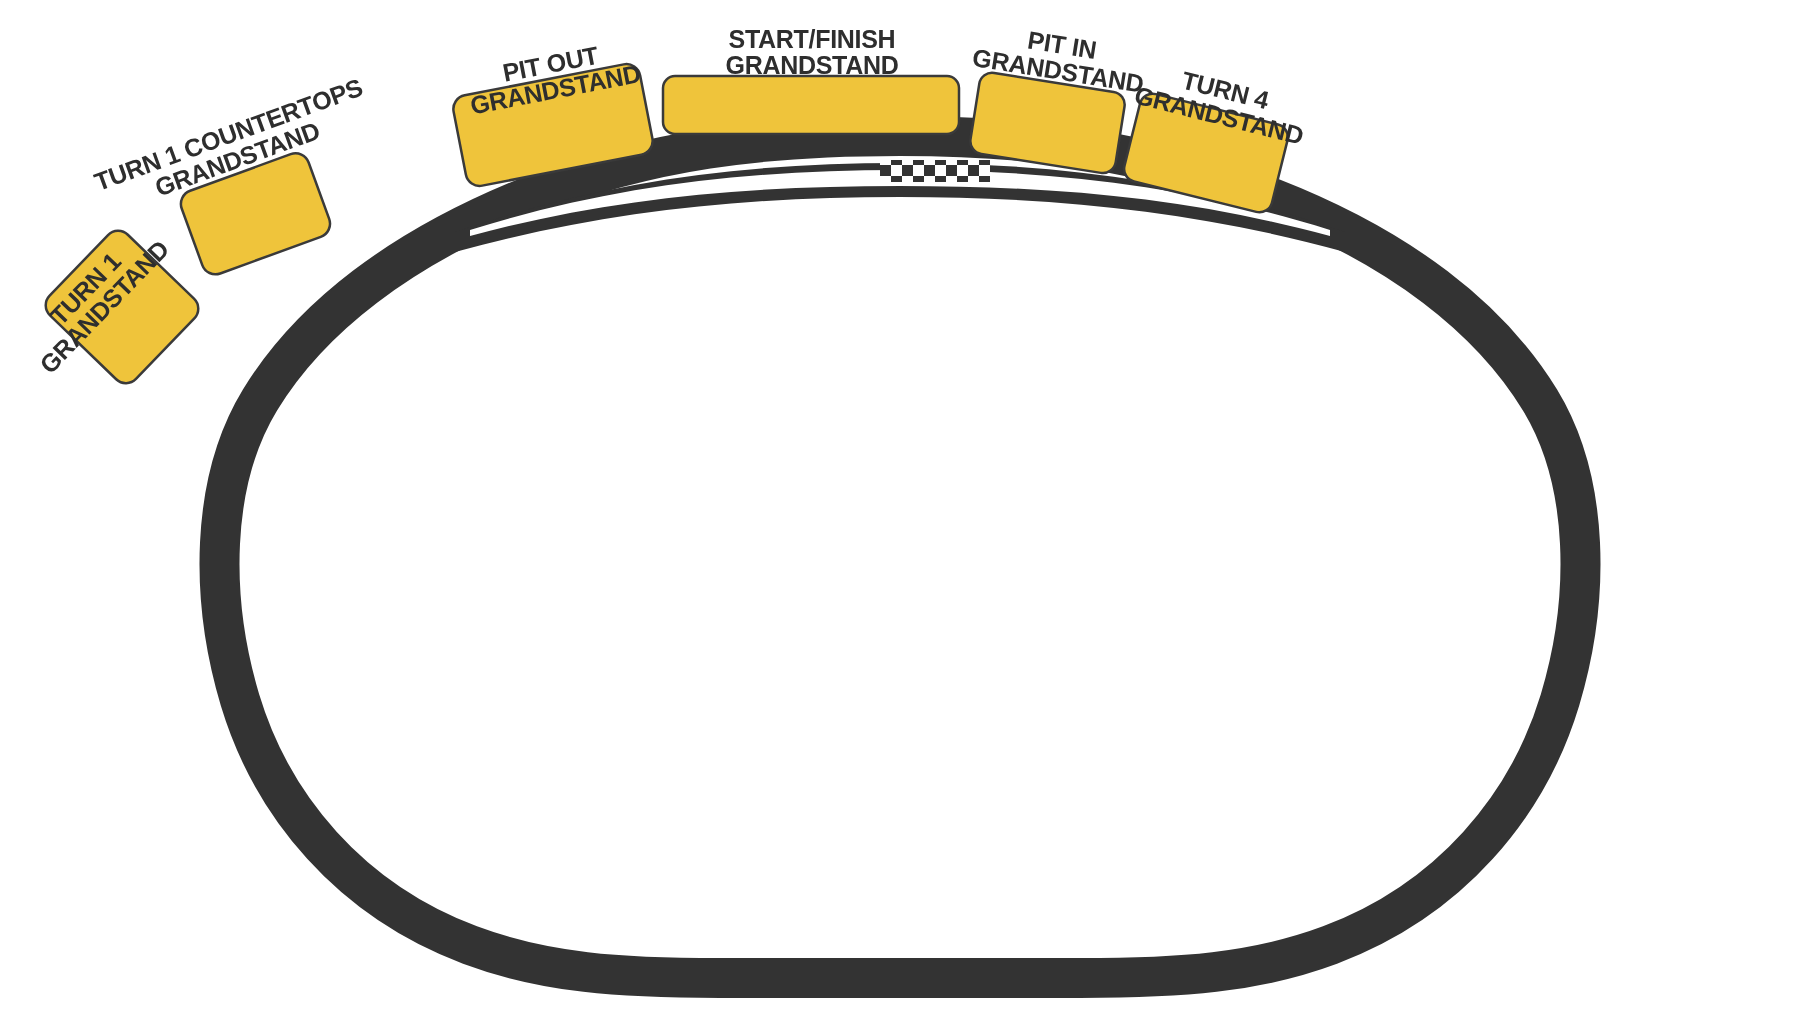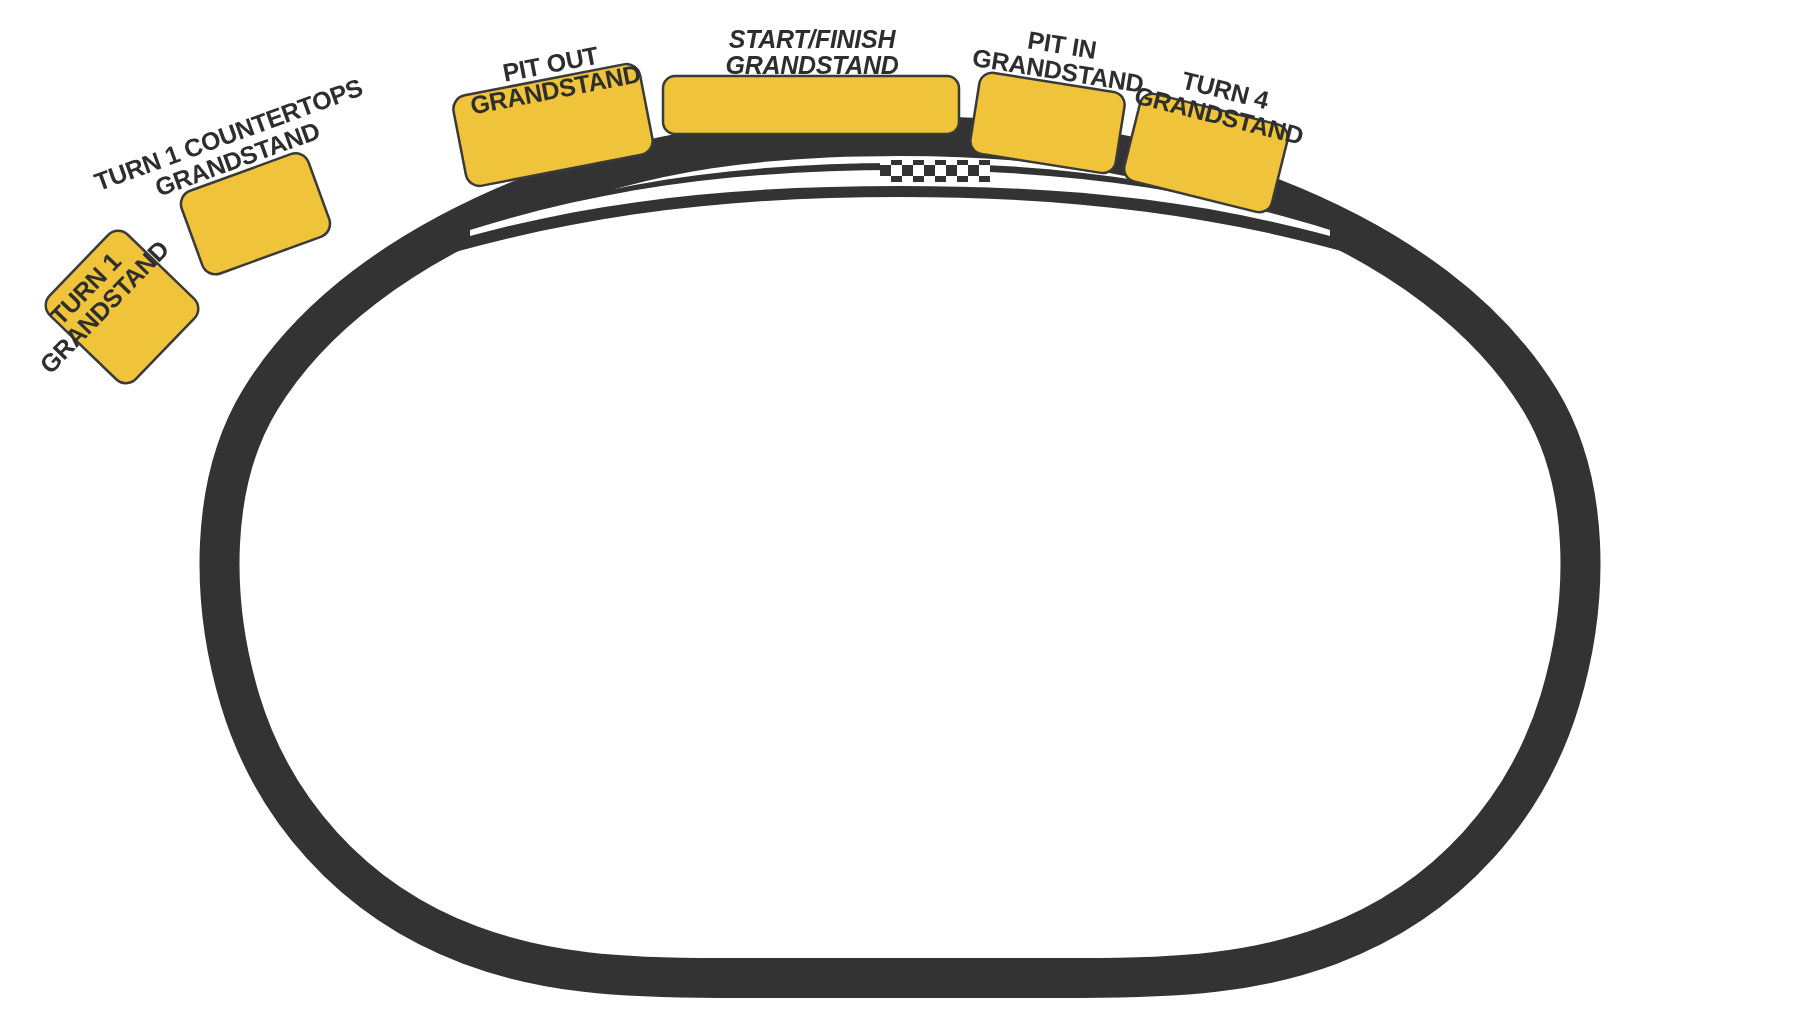--- a/index.html
+++ b/index.html
@@ -131,21 +131,21 @@
   <div class="gs-label" style="left:233px; top:147px; font-size:25px; transform: translate(-50%,-50%) rotate(-20deg);">
     <span class="l1">TURN 1 COUNTERTOPS</span>
     <span class="l2">GRANDSTAND</span>
   </div>
 
   <div class="gs-label" style="left:553px; top:77px; font-size:25px; transform: translate(-50%,-50%) rotate(-11deg);">
     <span class="l1">PIT OUT</span>
     <span class="l2">GRANDSTAND</span>
   </div>
 
-  <div class="gs-label" style="left:812px; top:52px; font-size:25px; transform: translate(-50%,-50%) rotate(0deg); font-style: italic;">
+  <div class="gs-label" style="left:812px; top:52px; font-size:25px; transform: translate(-50%,-50%) rotate(0deg);">
     <span class="l1">START/FINISH</span>
     <span class="l2">GRANDSTAND</span>
   </div>
 
   <div class="gs-label" style="left:1060px; top:58px; font-size:25px; transform: translate(-50%,-50%) rotate(9deg);">
     <span class="l1">PIT IN</span>
     <span class="l2">GRANDSTAND</span>
   </div>
 
   <div class="gs-label" style="left:1222px; top:103px; font-size:25px; transform: translate(-50%,-50%) rotate(14deg);">

